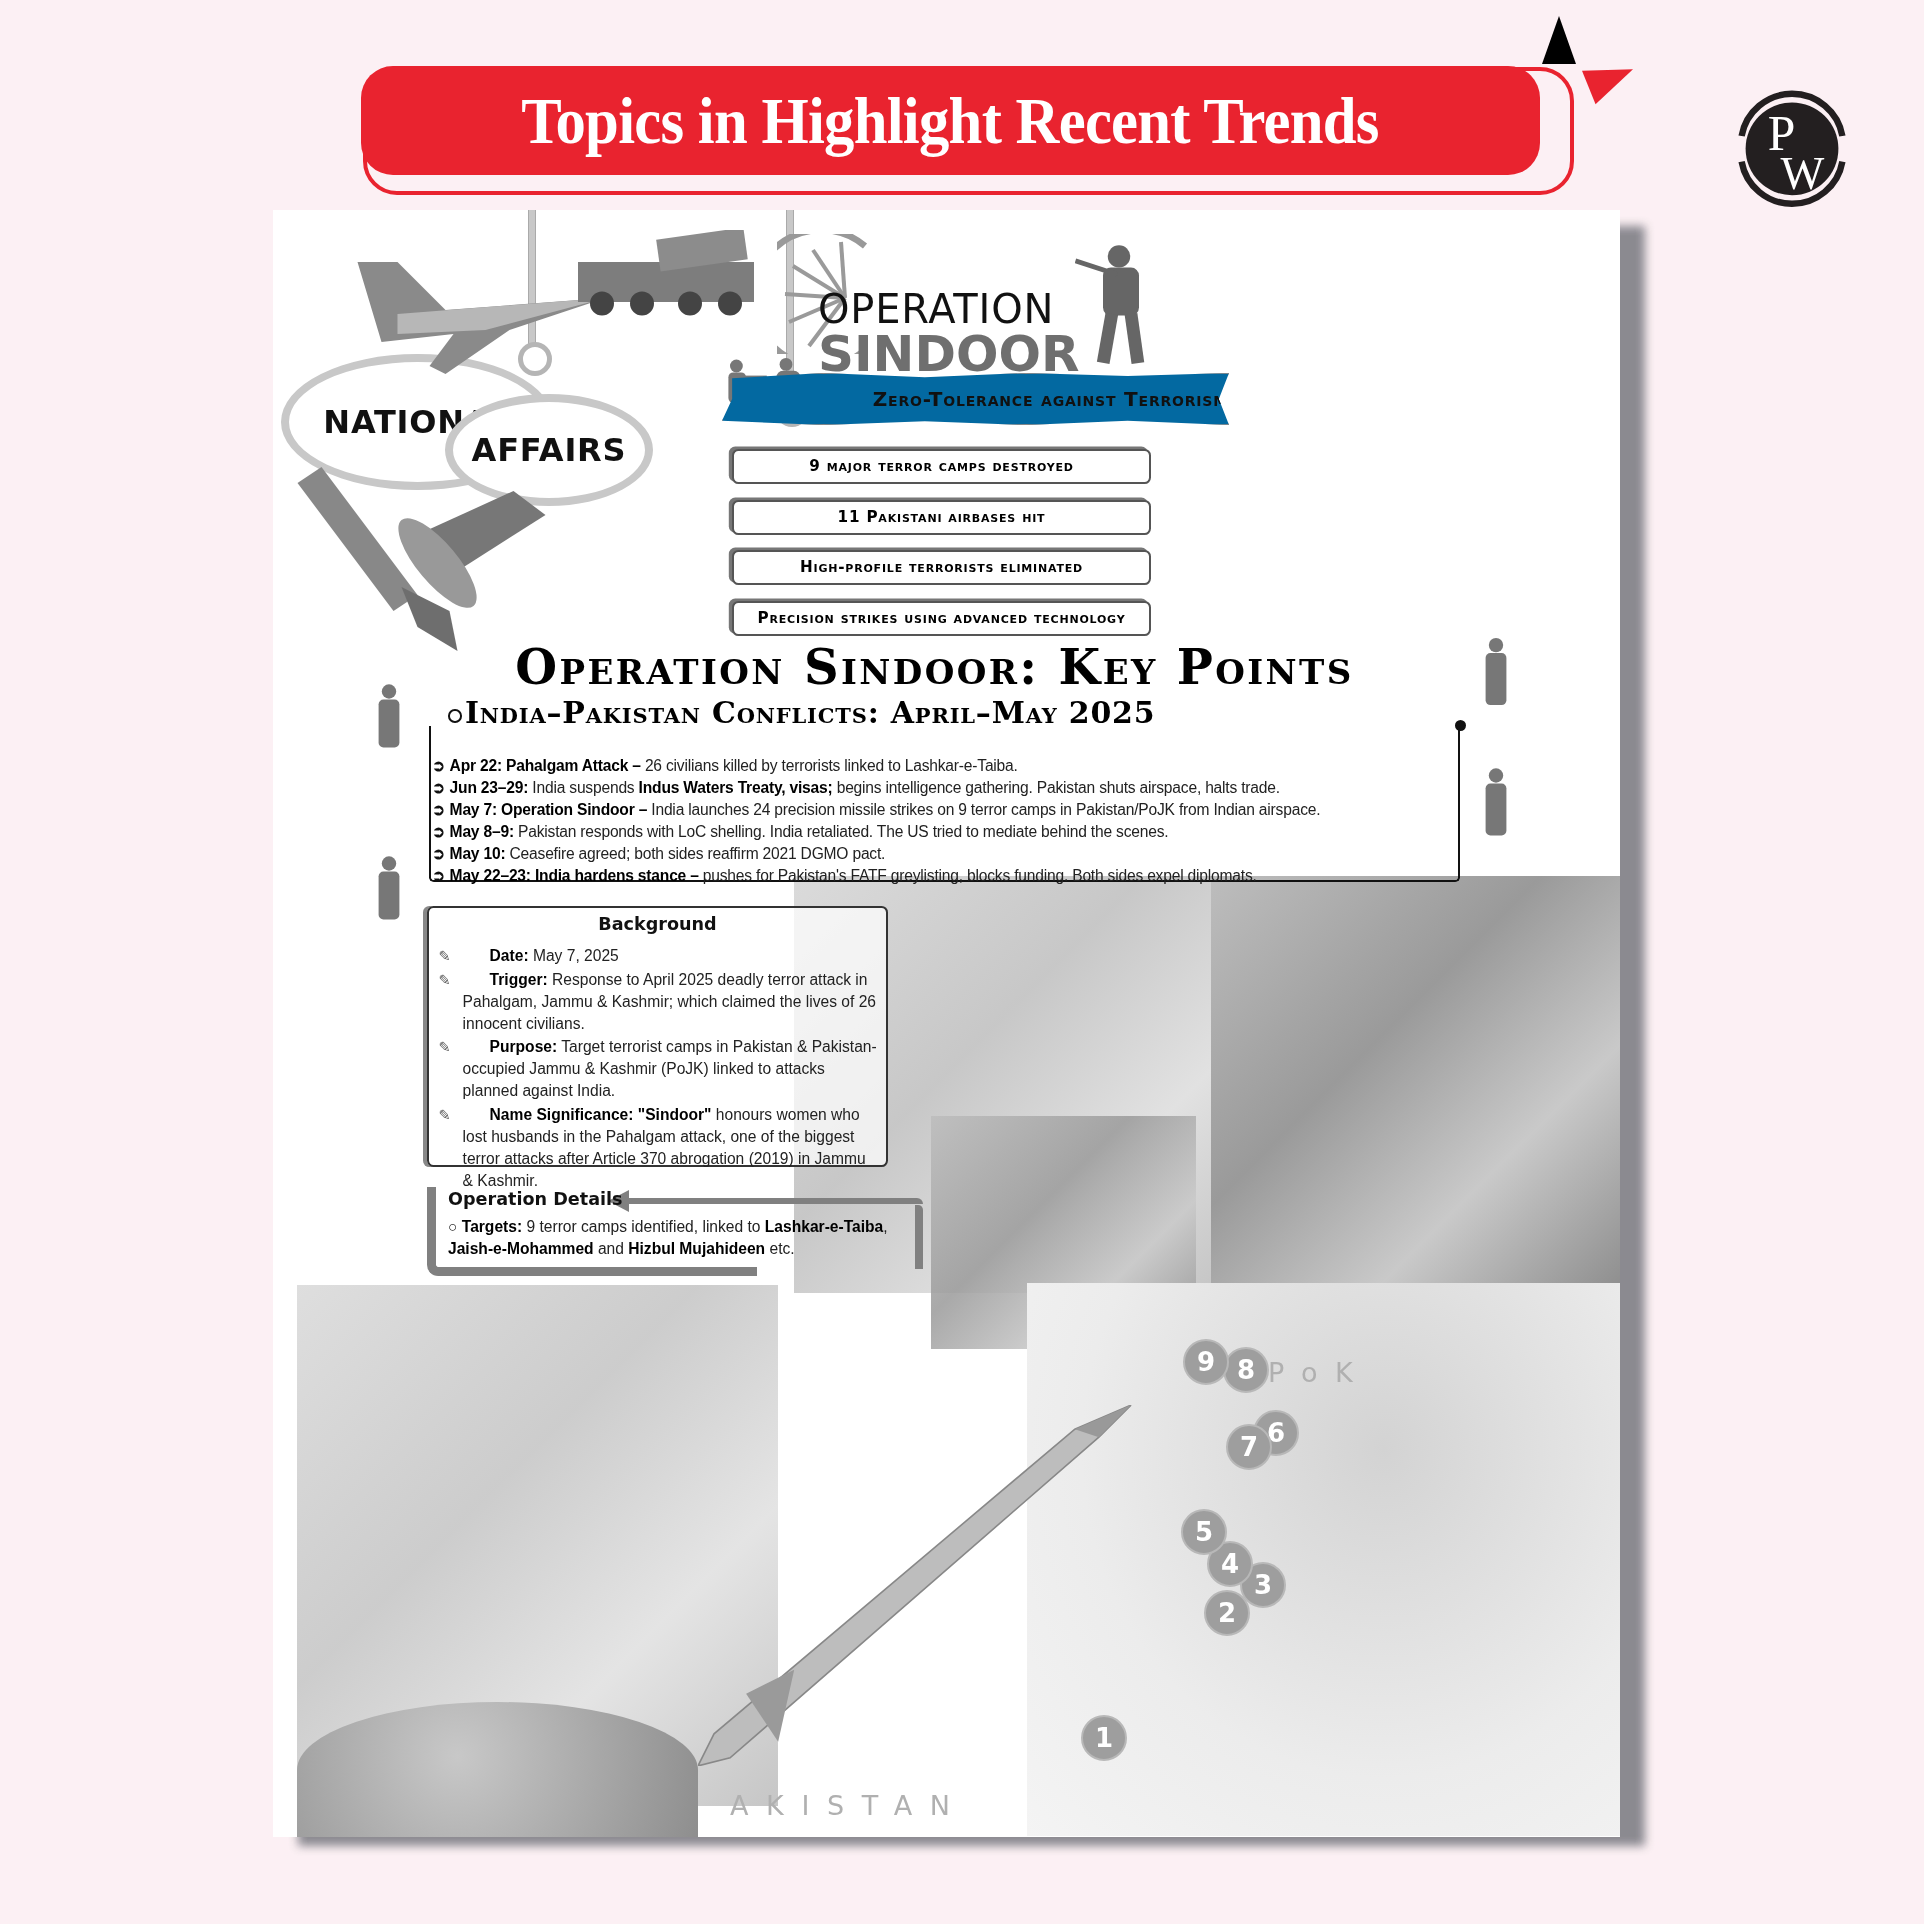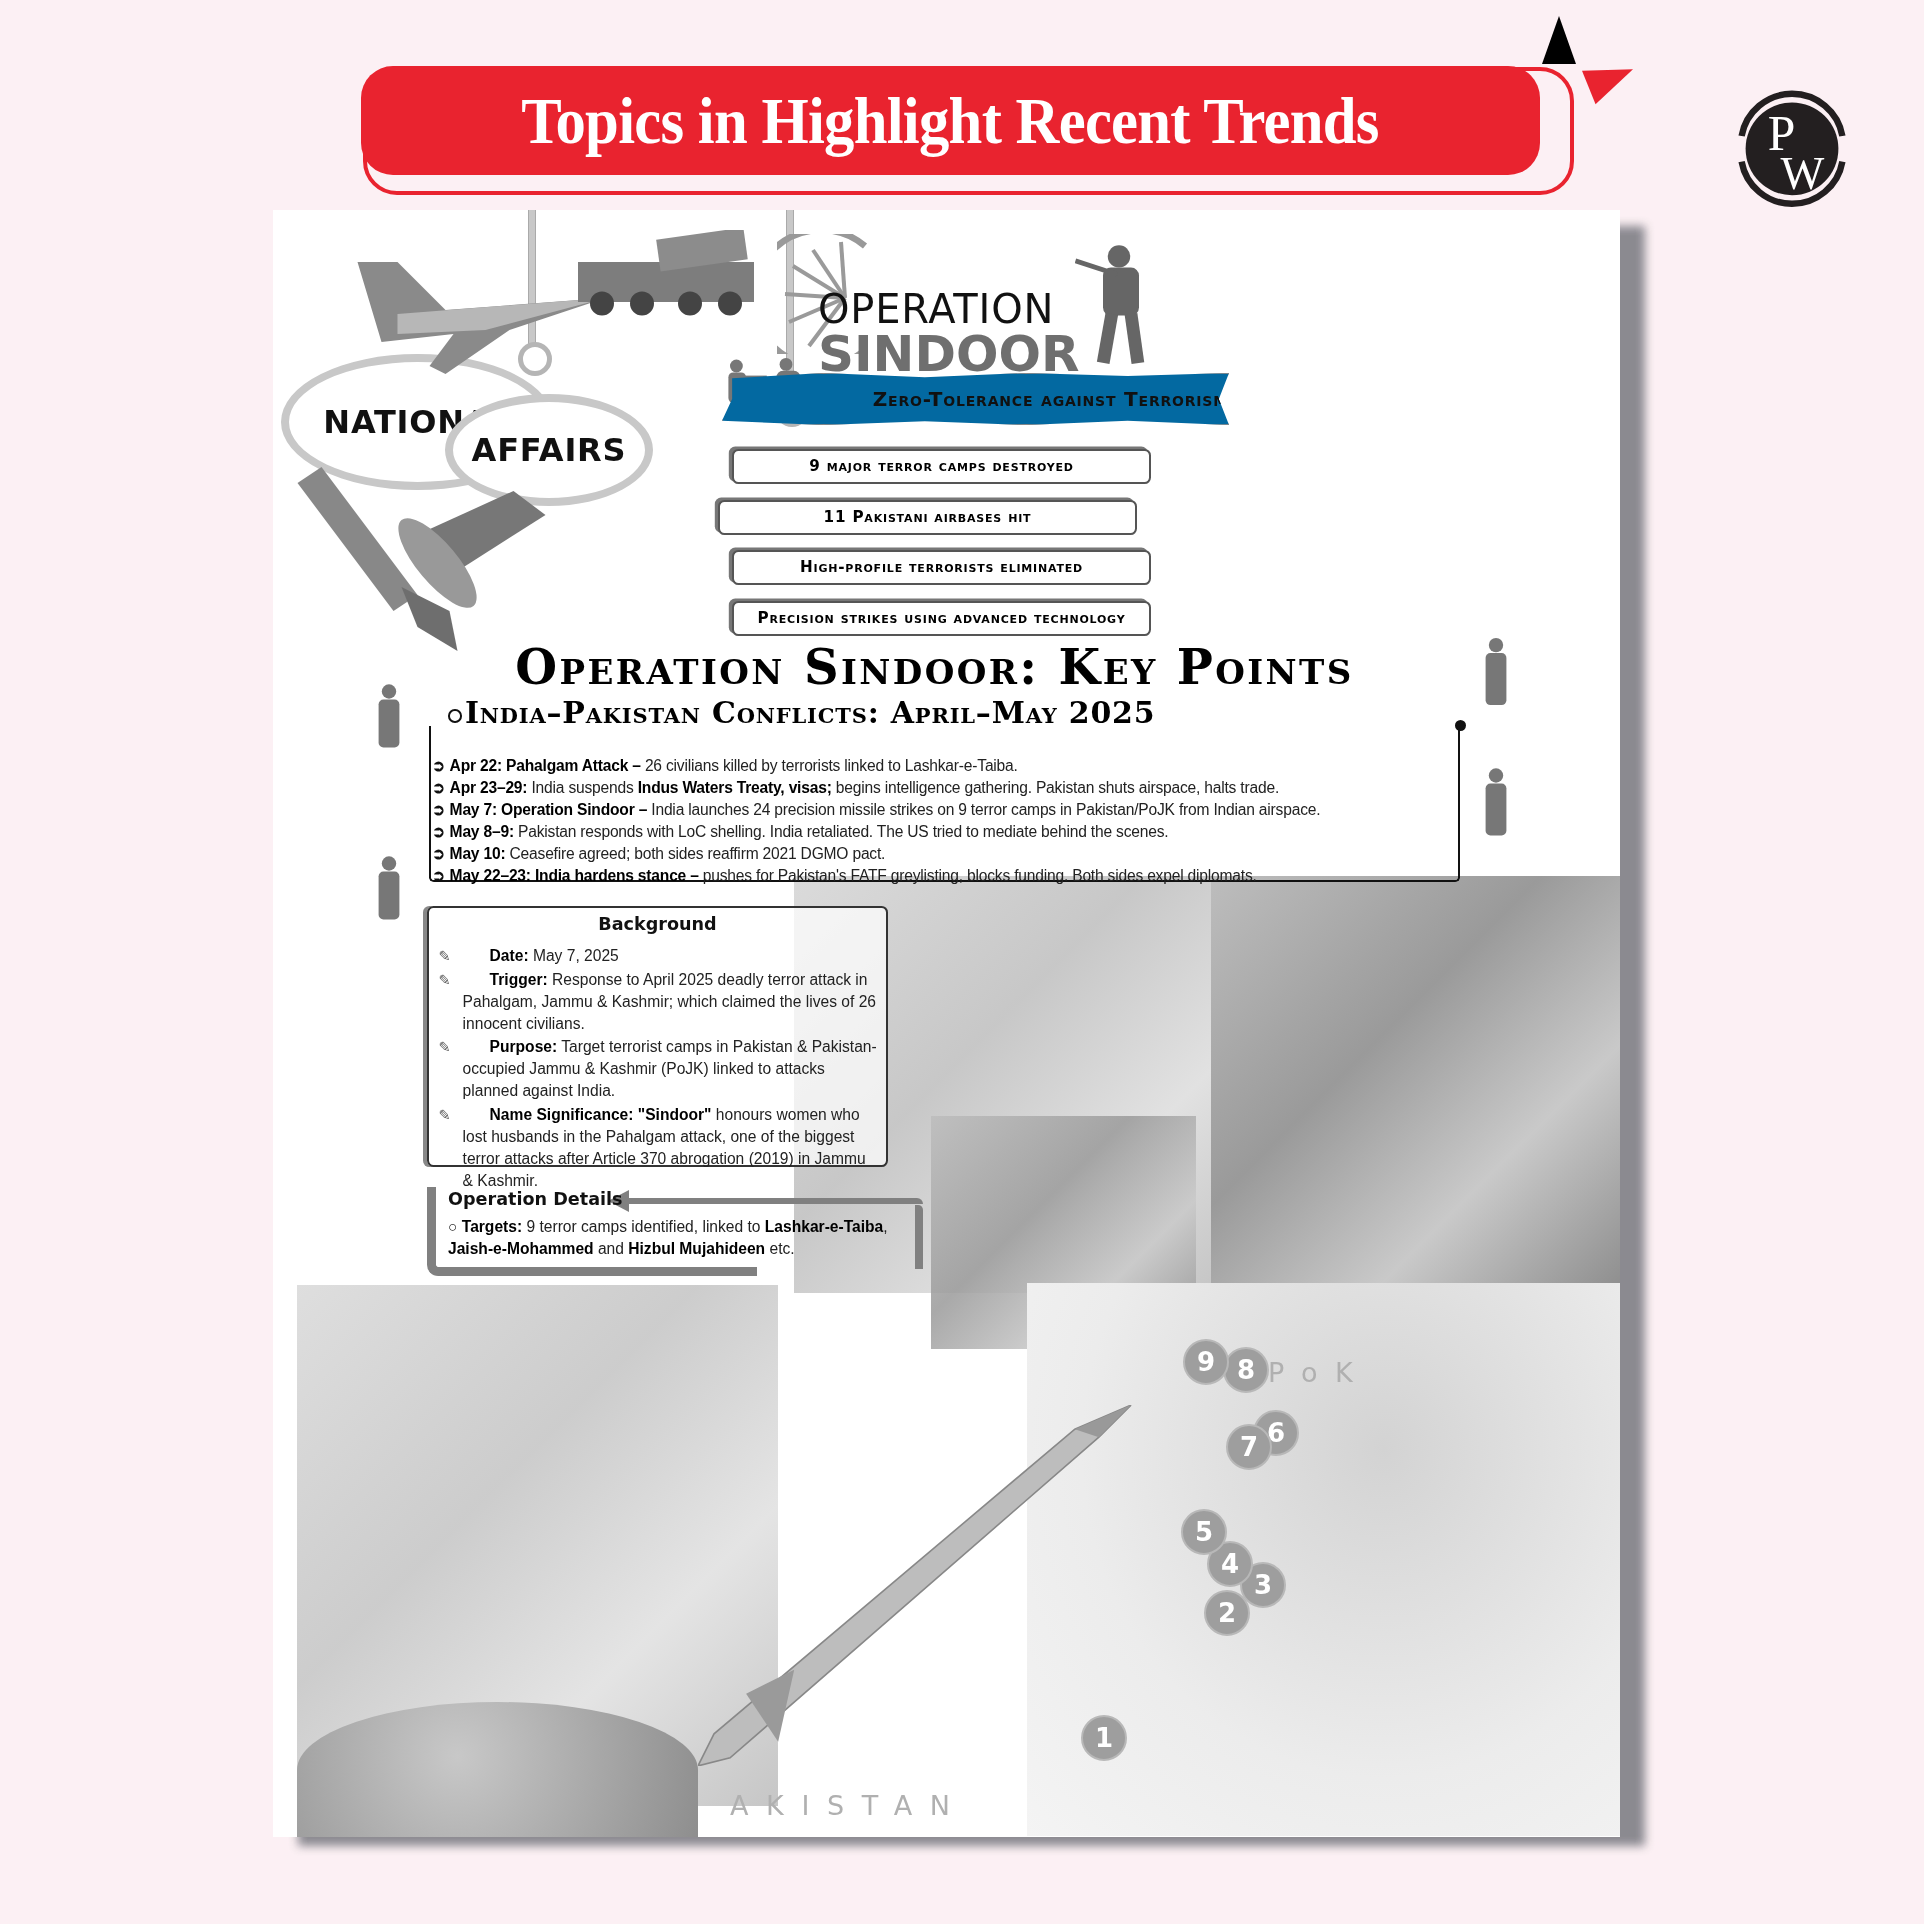--- a/index.html
+++ b/index.html
@@ -194,21 +194,21 @@
     <rect x="62" y="90" width="16" height="62" fill="#666" transform="rotate(-8 70 90)"></rect>
   </svg>
 
   <div class="zero-banner" style="left:449px;top:163px;">
     <span class="zero-text">Zero-Tolerance against Terrorism</span>
   </div>
 
   <div class="pill" style="top:239px;left:459px;">
       <span class="pill-text">9 major terror camps destroyed</span>
     </div>
-  <div class="pill" style="top:290px;left:445px;">
+  <div class="pill" style="top:290px;left:459px;">
       <span class="pill-text">11 Pakistani airbases hit</span>
     </div>
   <div class="pill" style="top:340px;left:459px;">
       <span class="pill-text">High-profile terrorists eliminated</span>
     </div>
   <div class="pill" style="top:391px;left:459px;">
       <span class="pill-text">Precision strikes using advanced technology</span>
     </div>
 
   <div class="photo" style="left:521px;top:666px;width:457px;height:417px;opacity:0.55;"></div>
@@ -217,21 +217,21 @@
   <div class="photo" style="left:24px;top:1075px;width:481px;height:521px;opacity:0.5;"></div>
 
   <div class="main-title" style="left:168px;top:429px;">Operation Sindoor: Key Points</div>
 
   <div class="conf-box" style="left:156px;top:516px;"></div>
   <div class="conf-open-dot" style="top:499px;left:175px;"></div>
   <div class="conf-dot" style="left:1182px;top:510px;"></div>
   <div class="conf-title" style="top:485px;">India–Pakistan Conflicts: April–May 2025</div>
   <ul class="conf-list" style="top:533px;margin-top:12px;">
     <li><span class="arrow">➲</span><b>Apr 22: Pahalgam Attack –</b><span> 26 civilians killed by terrorists linked to Lashkar-e-Taiba.</span></li>
-    <li><span class="arrow">➲</span><b>Apr 23–29:</b><span> India suspends </span><b>Indus Waters Treaty, visas;</b><span> begins intelligence gathering. Pakistan shuts airspace, halts trade.</span></li>
+    <li><span class="arrow">➲</span><b>Jun 23–29:</b><span> India suspends </span><b>Indus Waters Treaty, visas;</b><span> begins intelligence gathering. Pakistan shuts airspace, halts trade.</span></li>
     <li><span class="arrow">➲</span><b>May 7: Operation Sindoor –</b><span> India launches 24 precision missile strikes on 9 terror camps in Pakistan/PoJK from Indian airspace.</span></li>
     <li><span class="arrow">➲</span><b>May 8–9:</b><span> Pakistan responds with LoC shelling. India retaliated. The US tried to mediate behind the scenes.</span></li>
     <li><span class="arrow">➲</span><b>May 10:</b><span> Ceasefire agreed; both sides reaffirm 2021 DGMO pact.</span></li>
     <li><span class="arrow">➲</span><b>May 22–23: India hardens stance –</b><span> pushes for Pakistan's FATF greylisting, blocks funding. Both sides expel diplomats.</span></li>
   </ul>
 
   <div class="bg-box" style="left:154px;top:696px;width:457px;height:257px;">
     <div class="bg-title">Background</div>
     <ul class="bg-list" style="width:441px;">
       <li>

